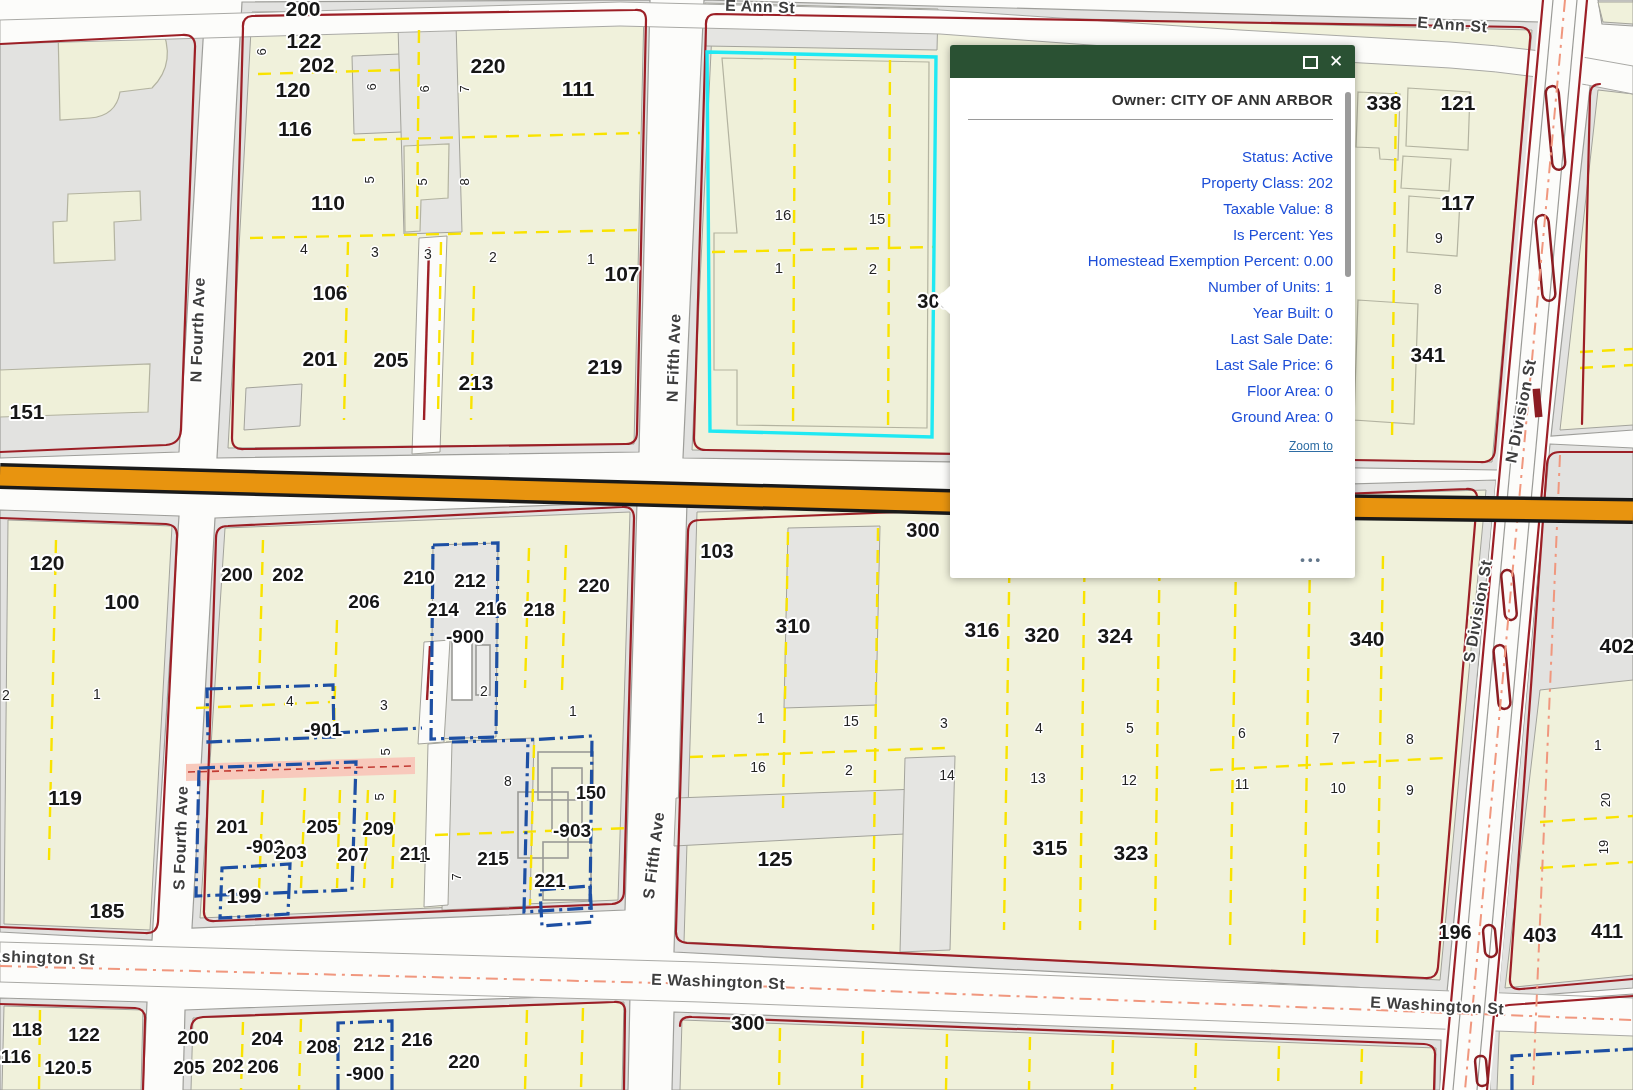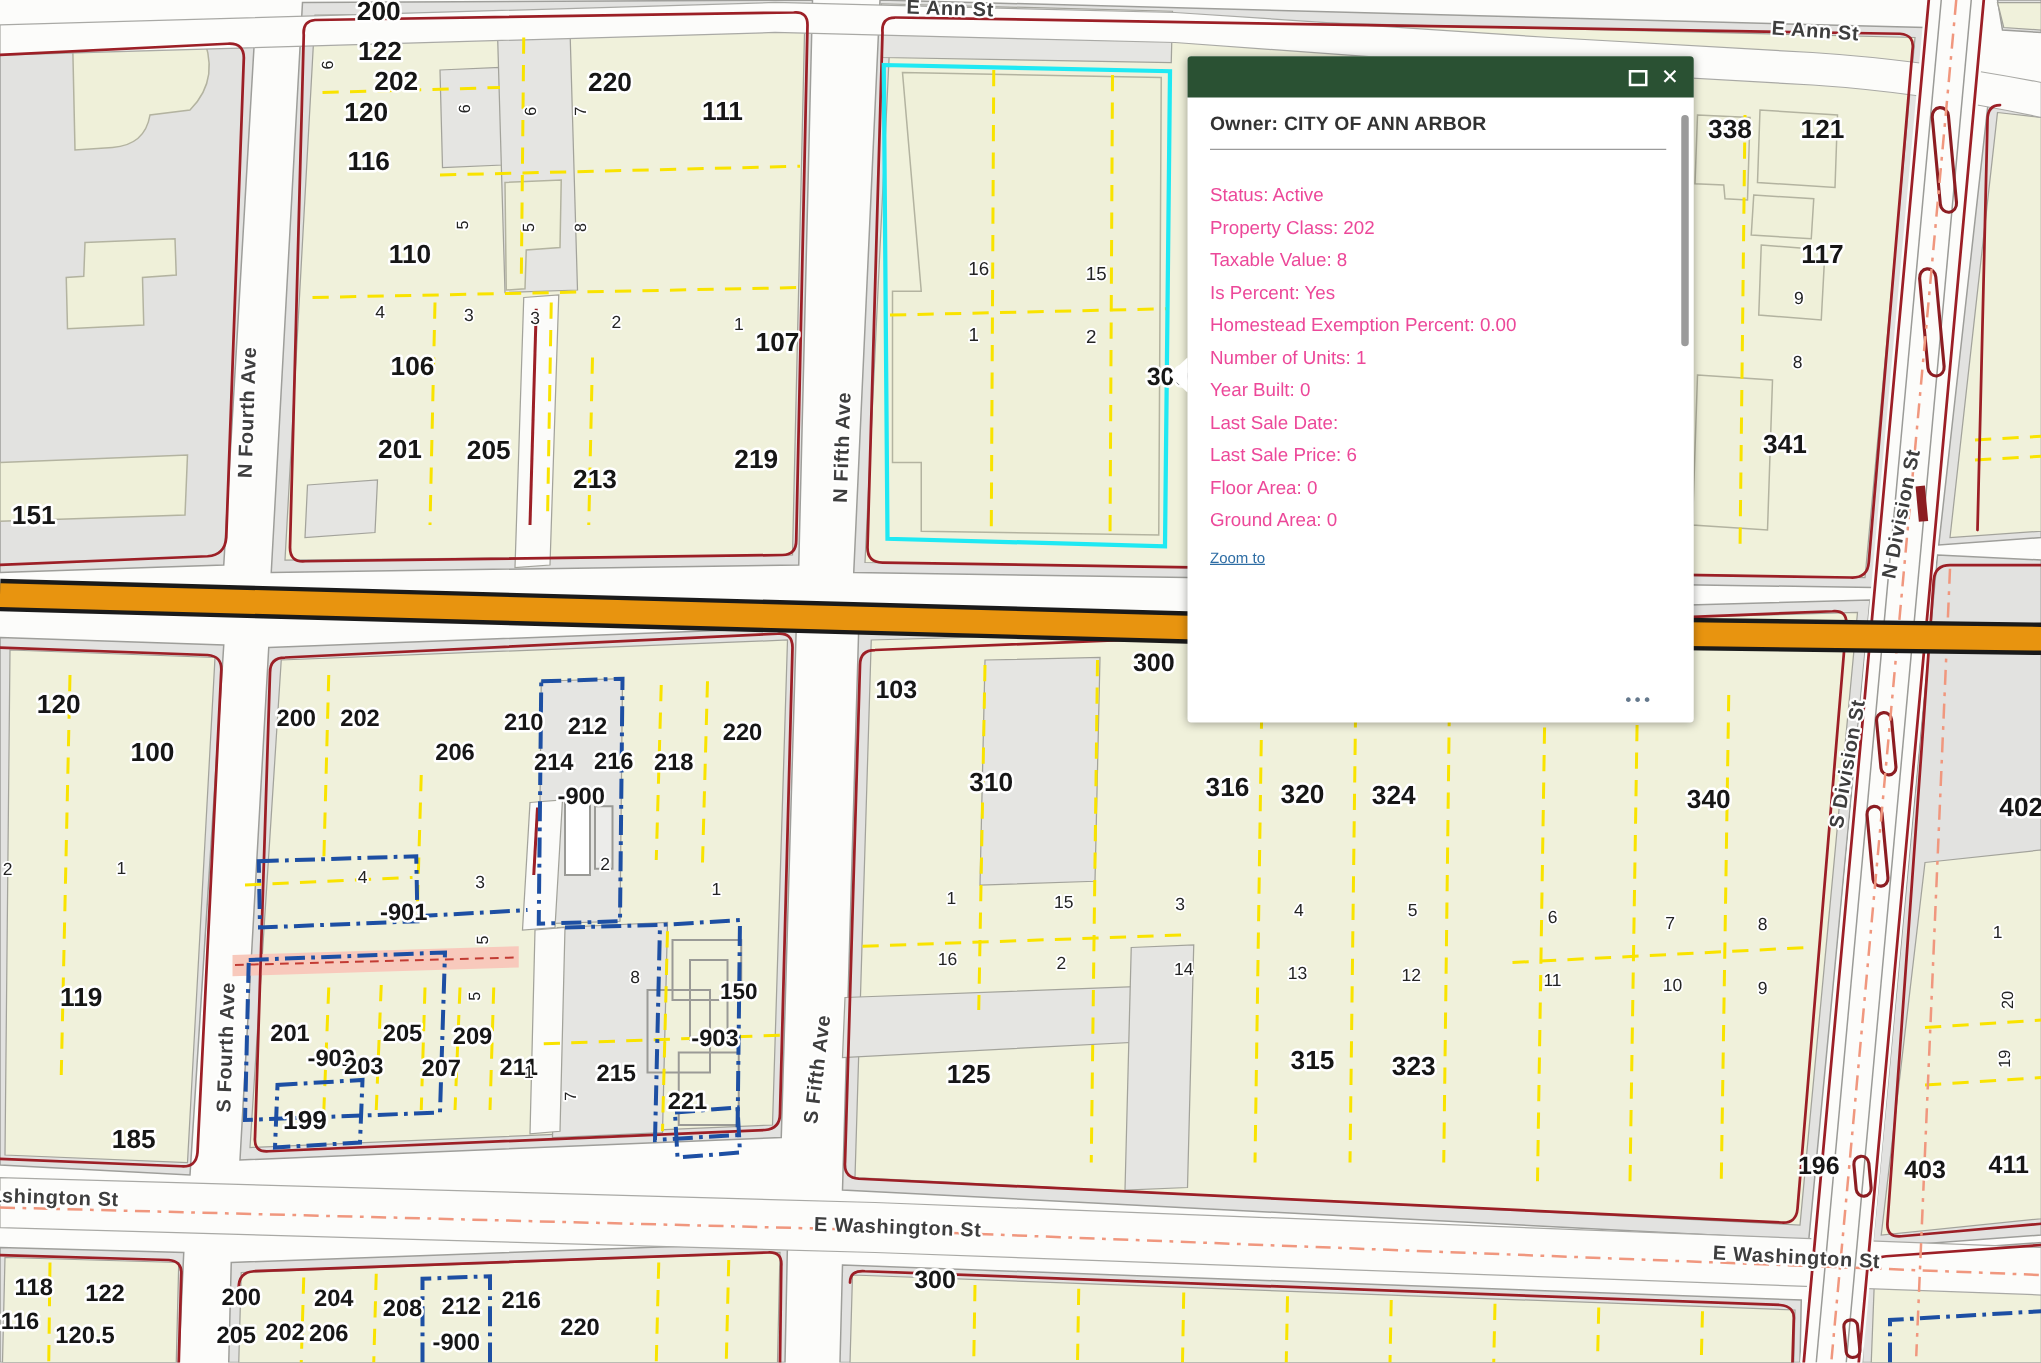--- a/index.html
+++ b/index.html
@@ -13,25 +13,25 @@
   .popup{position:absolute;left:950px;top:45px;width:405px;height:533px;background:#fff;
     border-radius:3px;box-shadow:0 1px 8px rgba(0,0,0,.35);}
   .popup-header{height:33px;background:#2a5133;border-radius:3px 3px 0 0;position:relative;}
   .hdr-btn{position:absolute;top:8px;width:18px;height:18px;color:#fff;cursor:pointer;
     display:flex;align-items:center;justify-content:center;}
   .btn-max{right:36px;}
   .btn-max .sq{width:11px;height:9px;border:2px solid #fff;display:block;}
   .btn-close{right:10px;font-size:17px;font-weight:700;line-height:18px;}
   .popup-beak{position:absolute;left:-15px;top:241px;width:0;height:0;
     border-top:14px solid transparent;border-bottom:14px solid transparent;border-right:15px solid #fff;}
-  .popup-body{padding:13px 22px 0 18px;position:relative;height:480px;}
+  .popup-body{padding:13px 22px 0 18px;position:relative;height:480px;text-align:right;}
   .owner{font-size:15.5px;font-weight:700;color:#323232;letter-spacing:.2px;}
   .divider{border:none;border-top:1px solid #9a9a9a;margin:10px 0 12px 0;}
   .addr{font-style:italic;font-size:19px;color:#4c4c4c;line-height:28px;}
-  .attrs{margin-top:24px;font-size:15px;color:#ec4899;line-height:26px;}
+  .attrs{margin-top:24px;font-size:15px;color:#1d4ed8;line-height:26px;}
   .zoomto{display:inline-block;margin-top:9px;font-size:12px;color:#2e6da4;
     text-decoration:underline;cursor:pointer;}
   .more{position:absolute;right:32px;bottom:4px;color:#64788c;font-size:13px;
     letter-spacing:3px;font-weight:700;cursor:pointer;}
   .pop-scroll{position:absolute;right:4px;top:47px;width:6px;height:185px;
     background:#9b9b9b;border-radius:3px;cursor:pointer;}
 </style>
 </head>
 <body>
 

